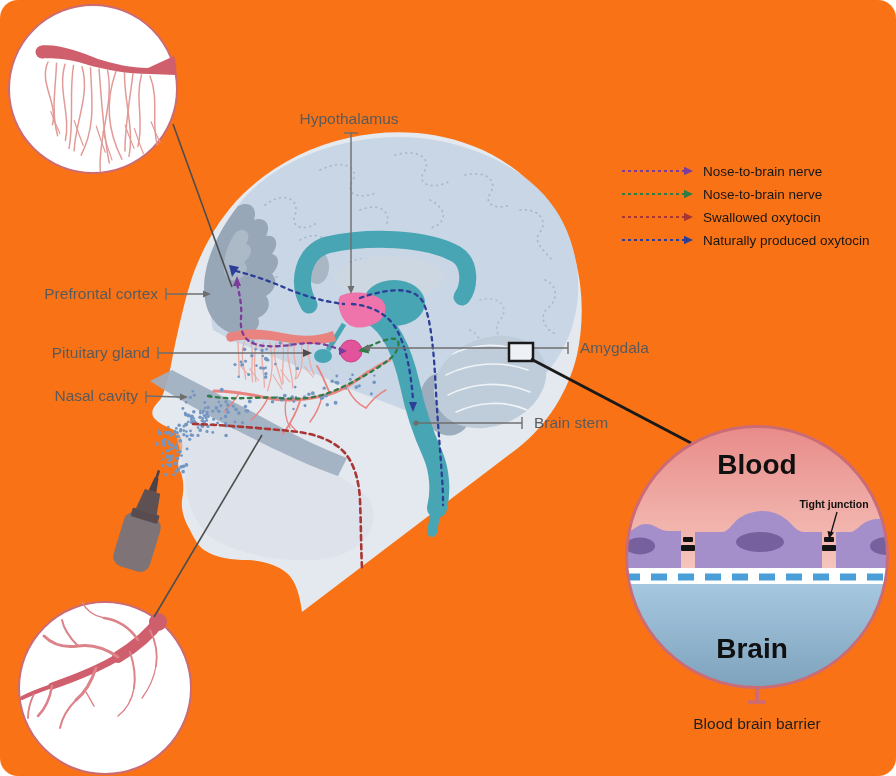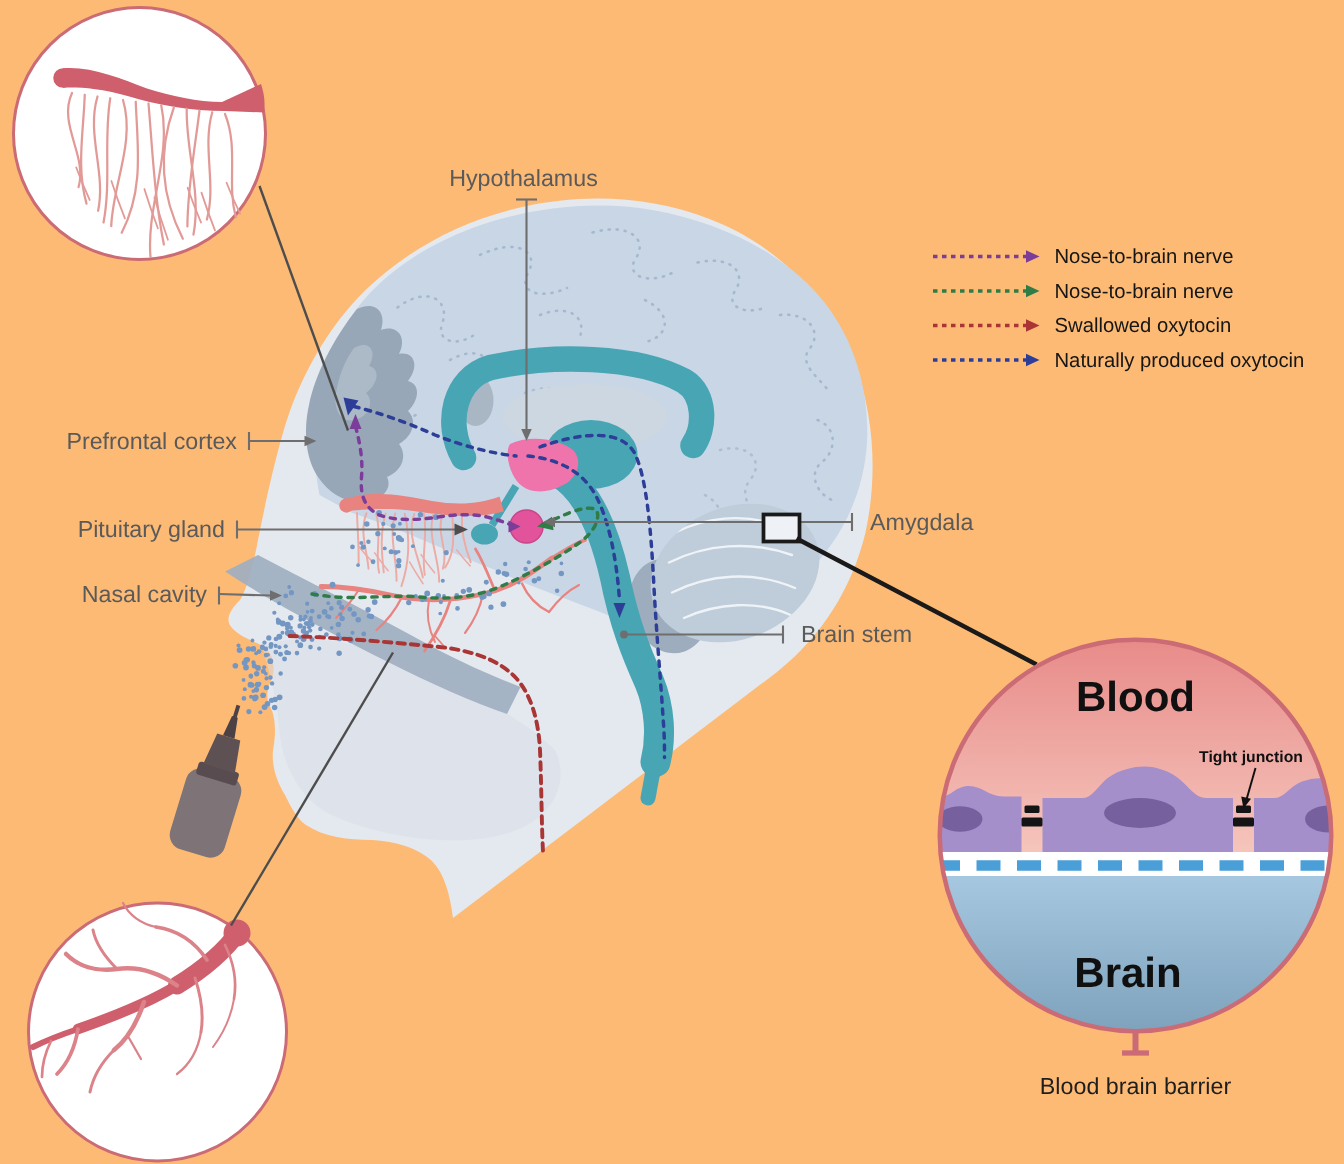--- a/index.html
+++ b/index.html
@@ -1,17 +1,17 @@
 <!DOCTYPE html>
 <html><head>
 <meta charset="utf-8">
 <style>
   html,body{margin:0;padding:0;background:#ffffff;}
-  #stage{position:relative;width:896px;height:776px;background:#fdba74;overflow:hidden;
-         font-family:"Liberation Sans",sans-serif;}
+  #stage{position:relative;width:896px;height:776px;background:#f97316;overflow:hidden;
+         font-family:"Liberation Sans",sans-serif;border-radius:18px;}
   svg{position:absolute;left:0;top:0;}
   text{font-family:"Liberation Sans",sans-serif;}
   .anat-label{fill:#5a5a5a;font-size:15.5px;}
   .legend-label{fill:#161616;font-size:13.5px;}
   .bbb-big{fill:#101010;font-size:28px;font-weight:bold;}
   .bbb-small{fill:#101010;font-size:10.5px;font-weight:700;}
   .bbb-caption{fill:#1e1e1e;font-size:15.5px;}
   .lblline{stroke:#6e6e6e;stroke-width:1.4;fill:none;}
   .thin-conn{stroke:#4d4d4d;stroke-width:1.6;fill:none;}
   .dashpath{fill:none;stroke-width:2.3;stroke-dasharray:3.5 4.5;stroke-linecap:round;}

